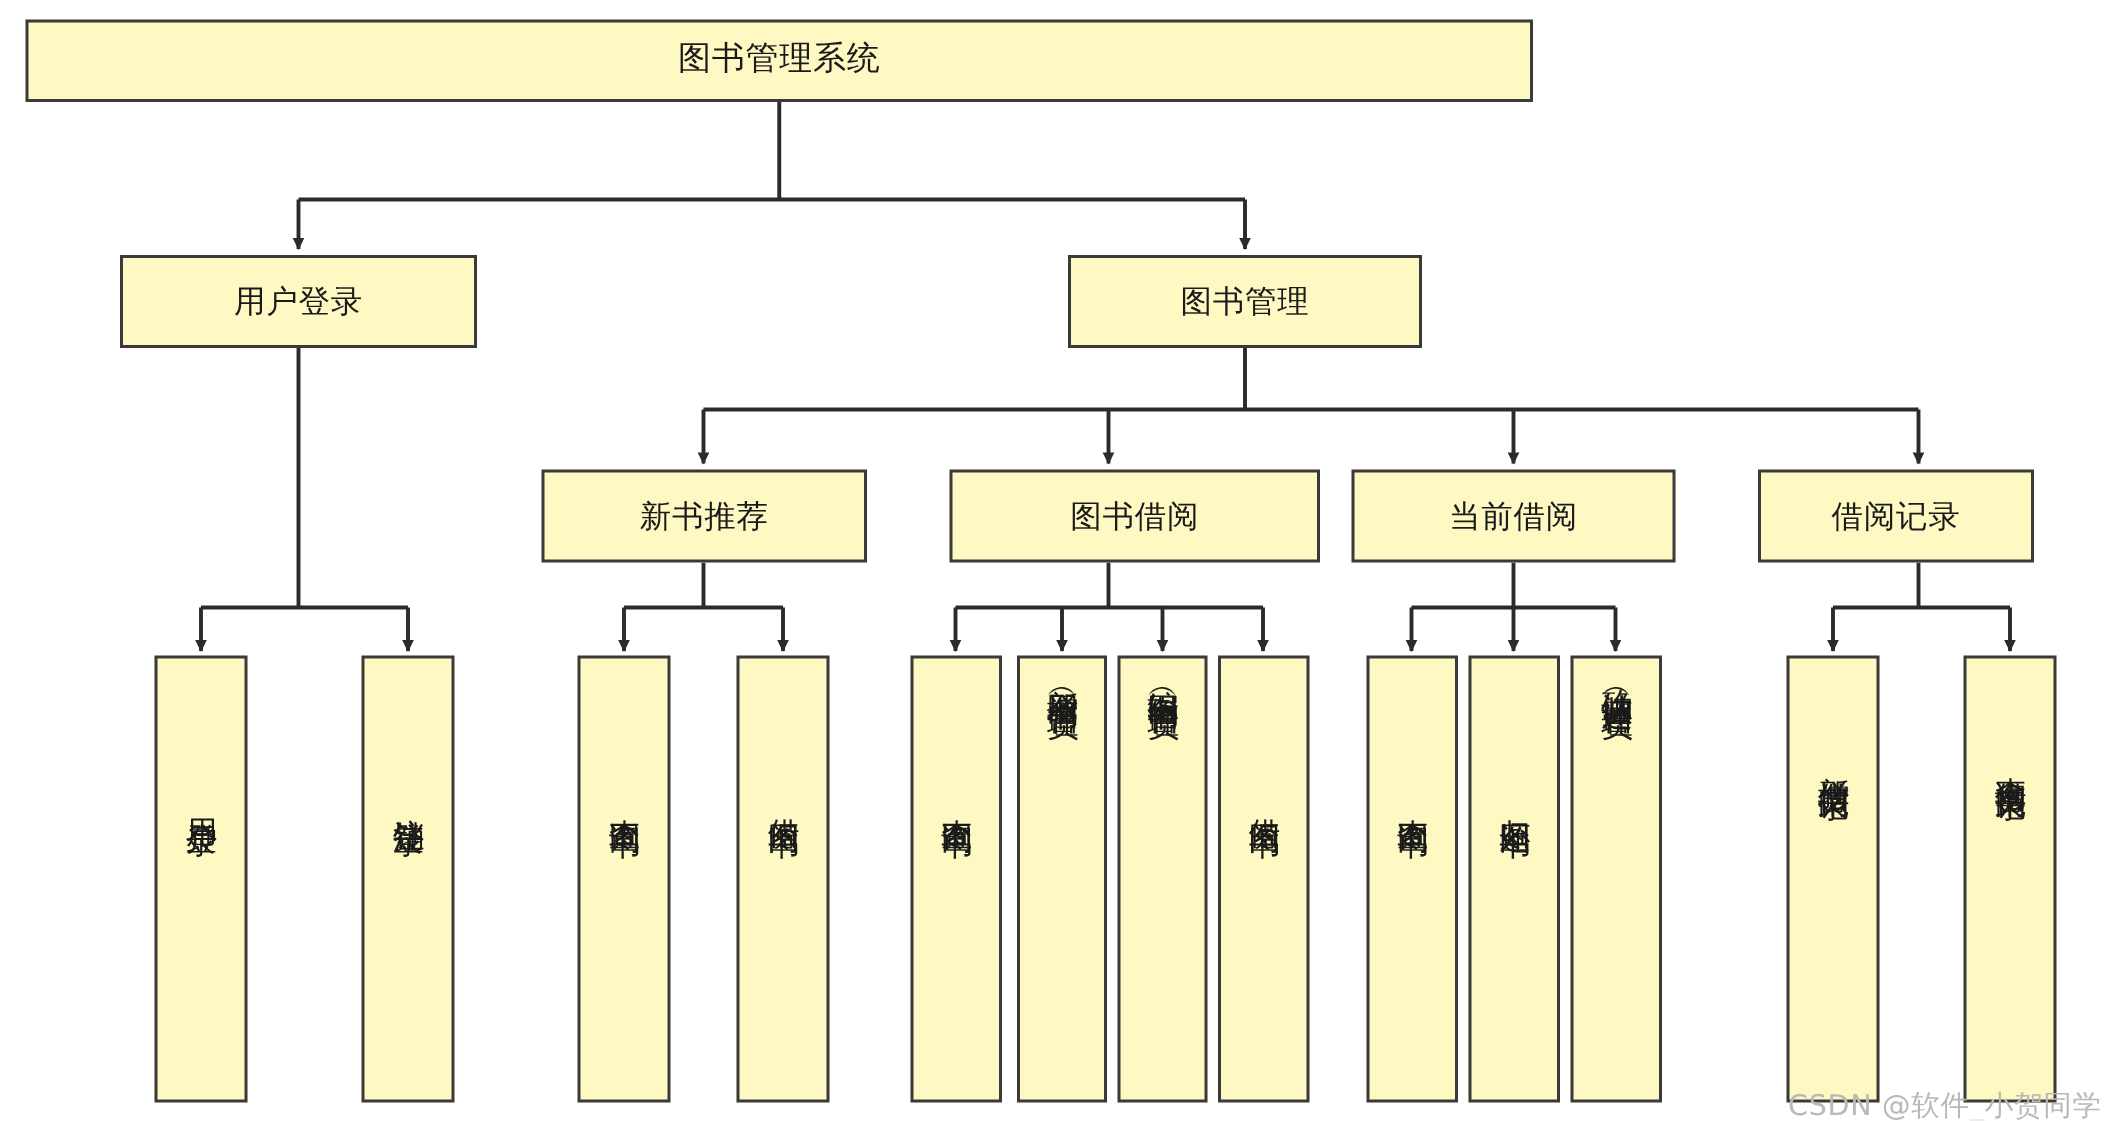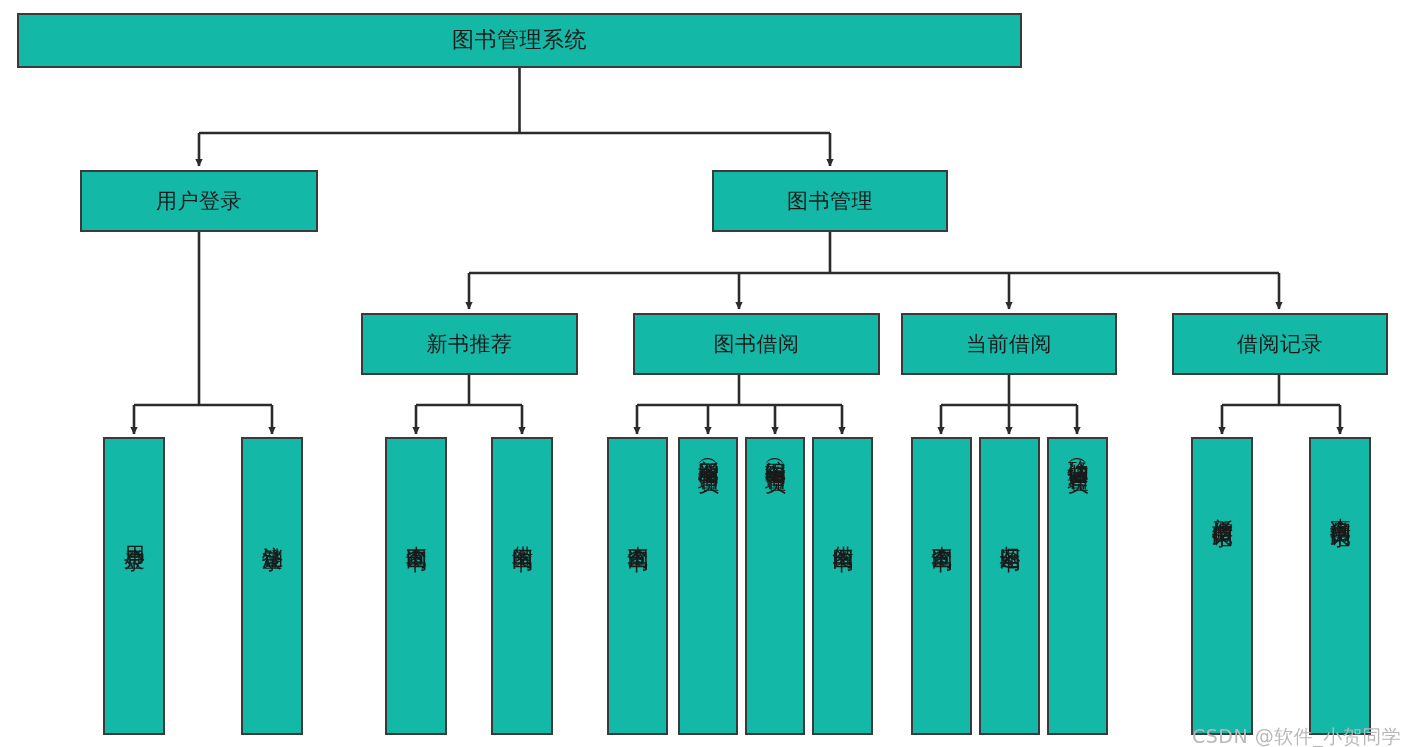--- a/index.html
+++ b/index.html
@@ -23,21 +23,21 @@
     left: 0;
     top: 0;
     width: 1405px;
     height: 747px;
     pointer-events: none;
   }
   .node {
     position: absolute;
     box-sizing: border-box;
     border: 2.5px solid #3a3a3a;
-    background: #14b8a6;
+    background: #fef9c3;
     display: flex;
     align-items: center;
     justify-content: center;
     color: #1a1a1a;
   }
   .node .node-label {
     display: block;
     text-align: center;
     line-height: 1.28;
     letter-spacing: 0.5px;
@@ -147,21 +147,21 @@
 
   <div class="node horiz" style="left:712px; top:170px; width:236px; height:62px;">
     <span class="node-label">图书管理</span>
   </div>
   <div class="node horiz" style="left:633px; top:313px; width:247px; height:62px;">
     <span class="node-label">图书借阅</span>
   </div>
   <div class="node horiz" style="left:901px; top:313px; width:216px; height:62px;">
     <span class="node-label">当前借阅</span>
   </div>
-  <div class="node horiz" style="left:1172px; top:313px; width:216px; height:62px;">
+  <div class="node horiz" style="left:1172px; top:313px; width:184px; height:62px;">
     <span class="node-label">借阅记录</span>
   </div>
 
   <div class="node vert mid" style="left:103px; top:437px; width:62px; height:298px;">
     <span class="node-label">用户登录</span>
   </div>
   <div class="node vert mid" style="left:241px; top:437px; width:62px; height:298px;">
     <span class="node-label">注销登录</span>
   </div>
 

